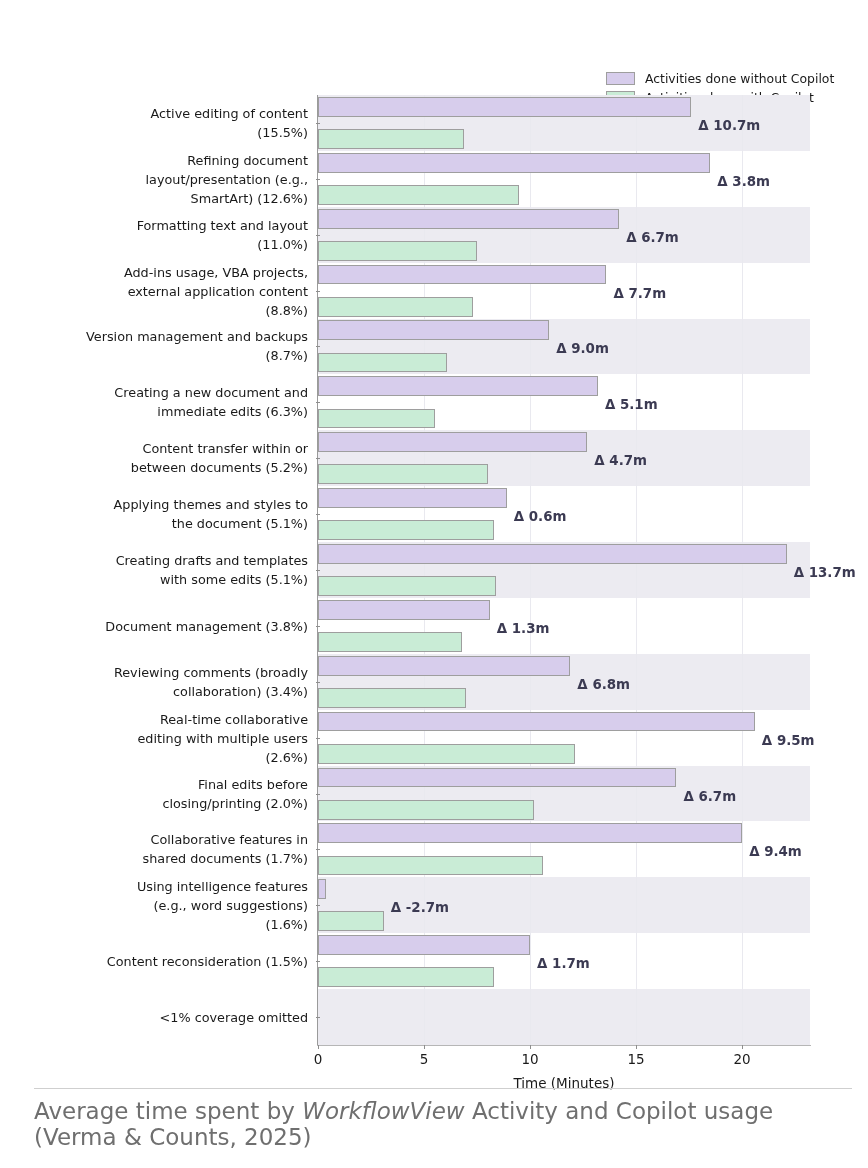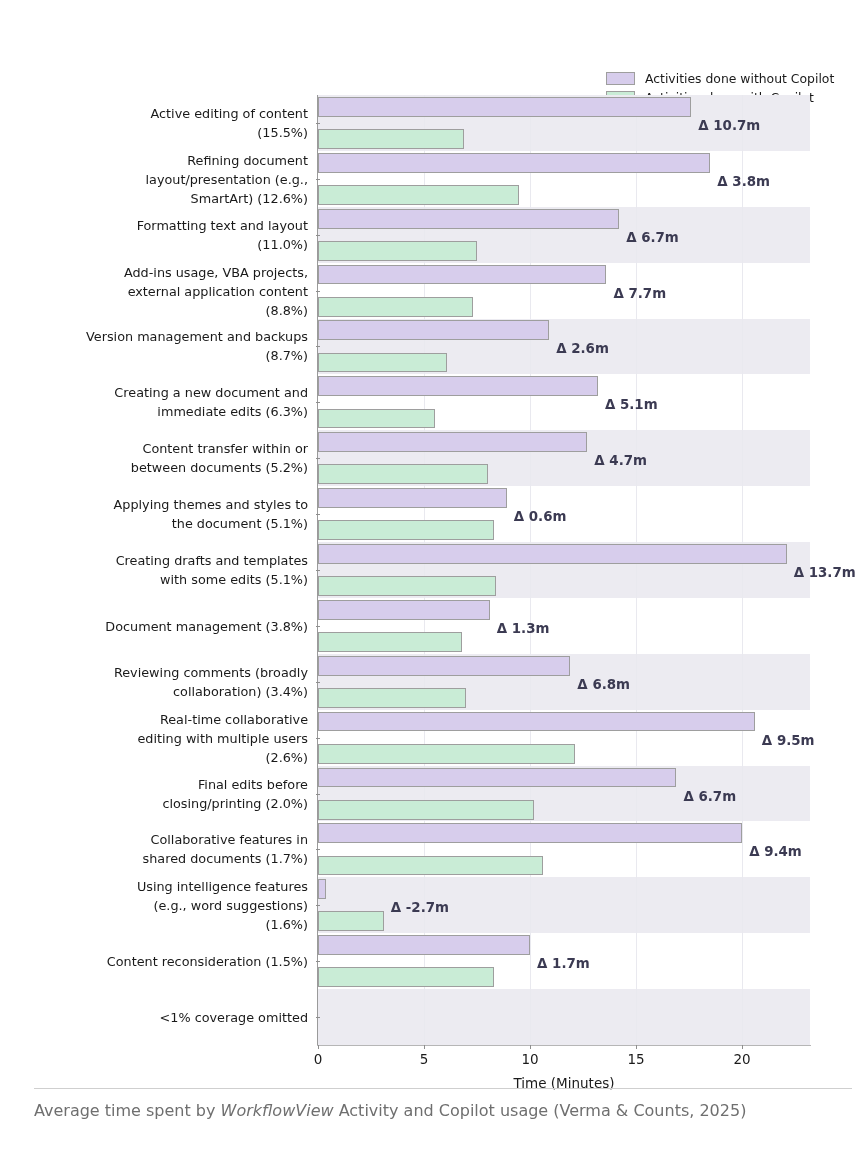--- a/index.html
+++ b/index.html
@@ -175,21 +175,21 @@
     top: 1088px;
     width: 818px;
     height: 1px;
     background: #cfcfcf;
   }
   #caption {
     position: absolute;
     left: 34px;
     top: 1098px;
     width: 810px;
-    font-size: 16px;
+    font-size: 23px;
     line-height: 26px;
     color: #6f6f6f;
   }
   #caption .it { font-style: italic; }
 </style>
 </head>
 <body>
 
 <div id="figure">
 
@@ -230,21 +230,21 @@
         <div class="bar with" style="top: 89.9706px; height: 19.8382px; width: 201.466px;"></div>
         <div class="delta-label" style="left: 399.328px; top: 85.8235px;">Δ 3.8m</div>
         <div class="bar without" style="top: 113.721px; height: 19.8382px; width: 301.138px;"></div>
         <div class="bar with" style="top: 145.853px; height: 19.8382px; width: 159.052px;"></div>
         <div class="delta-label" style="left: 308.138px; top: 141.706px;">Δ 6.7m</div>
         <div class="bar without" style="top: 169.603px; height: 19.8382px; width: 288.414px;"></div>
         <div class="bar with" style="top: 201.735px; height: 19.8382px; width: 154.81px;"></div>
         <div class="delta-label" style="left: 295.414px; top: 197.588px;">Δ 7.7m</div>
         <div class="bar without" style="top: 225.485px; height: 19.8382px; width: 231.155px;"></div>
         <div class="bar with" style="top: 257.618px; height: 19.8382px; width: 129.362px;"></div>
-        <div class="delta-label" style="left: 238.155px; top: 253.471px;">Δ 2.6m</div>
+        <div class="delta-label" style="left: 238.155px; top: 253.471px;">Δ 9.0m</div>
         <div class="bar without" style="top: 281.368px; height: 19.8382px; width: 279.931px;"></div>
         <div class="bar with" style="top: 313.5px; height: 19.8382px; width: 116.638px;"></div>
         <div class="delta-label" style="left: 286.931px; top: 309.353px;">Δ 5.1m</div>
         <div class="bar without" style="top: 337.25px; height: 19.8382px; width: 269.328px;"></div>
         <div class="bar with" style="top: 369.382px; height: 19.8382px; width: 169.655px;"></div>
         <div class="delta-label" style="left: 276.328px; top: 365.235px;">Δ 4.7m</div>
         <div class="bar without" style="top: 393.132px; height: 19.8382px; width: 188.741px;"></div>
         <div class="bar with" style="top: 425.265px; height: 19.8382px; width: 176.017px;"></div>
         <div class="delta-label" style="left: 195.741px; top: 421.118px;">Δ 0.6m</div>
         <div class="bar without" style="top: 449.015px; height: 19.8382px; width: 468.672px;"></div>

